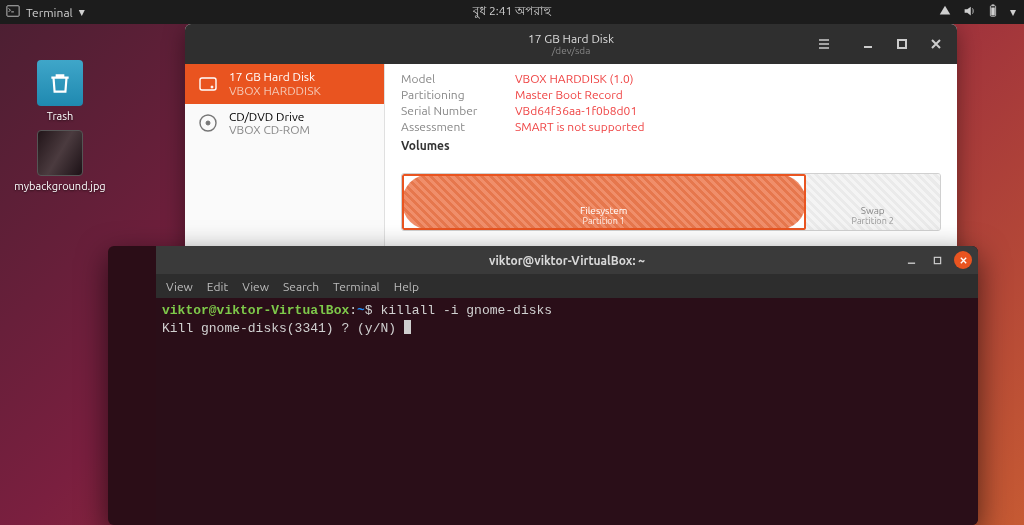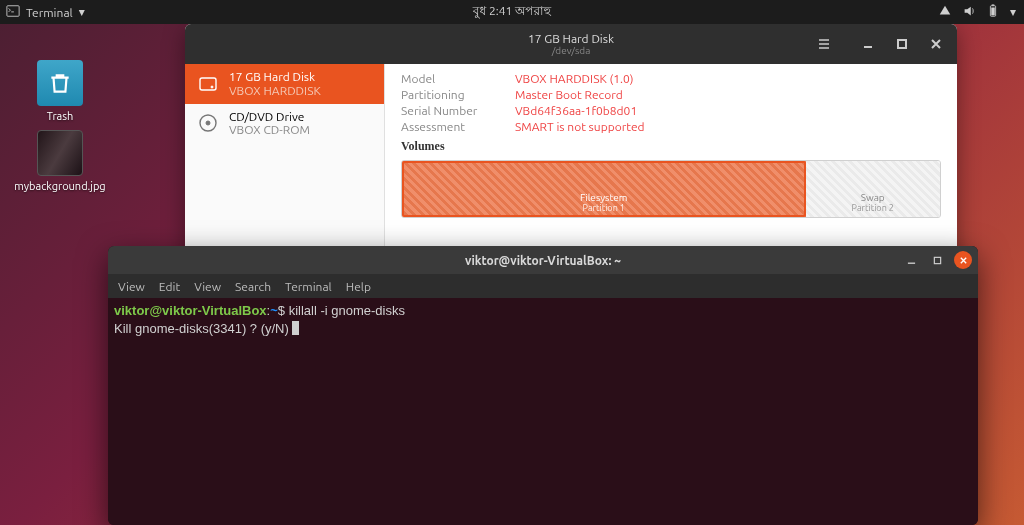--- a/index.html
+++ b/index.html
@@ -40,39 +40,39 @@
   .side-item .txt .sec{font-size:12px;color:#888;}
   .side-item.active{background:#e95420;color:#fff;}
   .side-item.active .txt .sec{color:#f4c8b5;}
   .side-item.active .icon svg{stroke:#fff;fill:#fff;}
   .side-item .icon svg{stroke:#777;fill:#777;}
 
   .disks-main{flex:1;padding:8px 16px 0 16px;font-size:12px;color:#333;}
   .kv{display:flex;margin-bottom:3px;}
   .kv .k{width:100px;text-align:left;color:#888;margin-right:14px;}
   .kv .v{color:#ef4444;}
-  .vol-head{font-weight:bold;margin-top:6px;margin-bottom:6px;color:#333;font-family:Liberation Serif, serif;}
+  .vol-head{font-weight:bold;margin-top:6px;margin-bottom:21px;color:#333;}
   .vol-bar{display:flex;height:58px;border-radius:3px;overflow:hidden;border:1px solid #d0d0d0;}
   .vol-seg{display:flex;flex-direction:column;align-items:center;justify-content:flex-end;font-size:9px;padding:4px 0;position:relative;}
-  .vol-seg.primary{background:repeating-linear-gradient(45deg,#f08e6a,#f08e6a 3px,#e6774d 3px,#e6774d 6px);background-color:#e6774d;flex:3;color:#fff;}
+  .vol-seg.primary{background:repeating-linear-gradient(45deg,#f08e6a,#f08e6a 3px,#e6774d 3px,#e6774d 6px);background-color:#e6774d;flex:3;color:#fff;border-radius:28px;}
   .vol-seg.primary .sel{position:absolute;inset:0;border:2px solid #e95420;border-radius:2px;}
   .vol-seg.secondary{background:repeating-linear-gradient(45deg,#f4f4f4,#f4f4f4 3px,#eaeaea 3px,#eaeaea 6px);flex:1;color:#888;}
   .vol-seg .lab1{font-size:10px;}
   .vol-seg .lab2{font-size:9px;opacity:.85;}
 
   
-  .term-window{position:absolute;left:108px;top:246px;width:870px;height:279px;background:#2b0d17;border-radius:6px;box-shadow:0 10px 30px rgba(0,0,0,.6);overflow:hidden;display:flex;flex-direction:column;}
+  .term-window{position:absolute;left:108px;top:246px;width:870px;height:279px;background:#2b0d17;border-radius:6px;box-shadow:0 10px 30px rgba(0,0,0,.6);overflow:hidden;display:flex;flex-direction:column;padding-left:48px;}
   .term-titlebar{height:28px;background:#3a3a3a;color:#d9d9d9;display:flex;align-items:center;justify-content:center;position:relative;font-size:12px;font-weight:bold;}
   .term-titlebar .win-btns{position:absolute;right:6px;top:0;bottom:0;display:flex;align-items:center;gap:8px;}
   .term-titlebar .win-btns .btn{width:18px;height:18px;border-radius:9px;display:flex;align-items:center;justify-content:center;}
   .term-titlebar .win-btns .btn svg{width:9px;height:9px;}
   .term-titlebar .win-btns .close{background:#e95420;}
   .term-menubar{height:24px;background:#2d2d2d;color:#bcbcbc;display:flex;align-items:center;gap:14px;padding-left:10px;font-size:12px;}
   .term-menubar span{cursor:default;}
-  .term-content{flex:1;background:#2a0e18;color:#d0d0d0;font-family:Liberation Sans, sans-serif;font-size:13px;padding:4px 6px;line-height:1.35;white-space:pre;}
+  .term-content{flex:1;background:#2a0e18;color:#d0d0d0;font-family:Liberation Mono, monospace;font-size:13px;padding:4px 6px;line-height:1.35;white-space:pre;}
   .ps1-user{color:#7ec94a;font-weight:bold;}
   .ps1-path{color:#1e90ff;font-weight:bold;}
   .cursor{display:inline-block;width:7px;height:14px;background:#cfcfcf;vertical-align:-2px;}
 </style>
 </head>
 <body>
 
 <div class="panel">
   <div class="left">
     <span class="term-icon">

